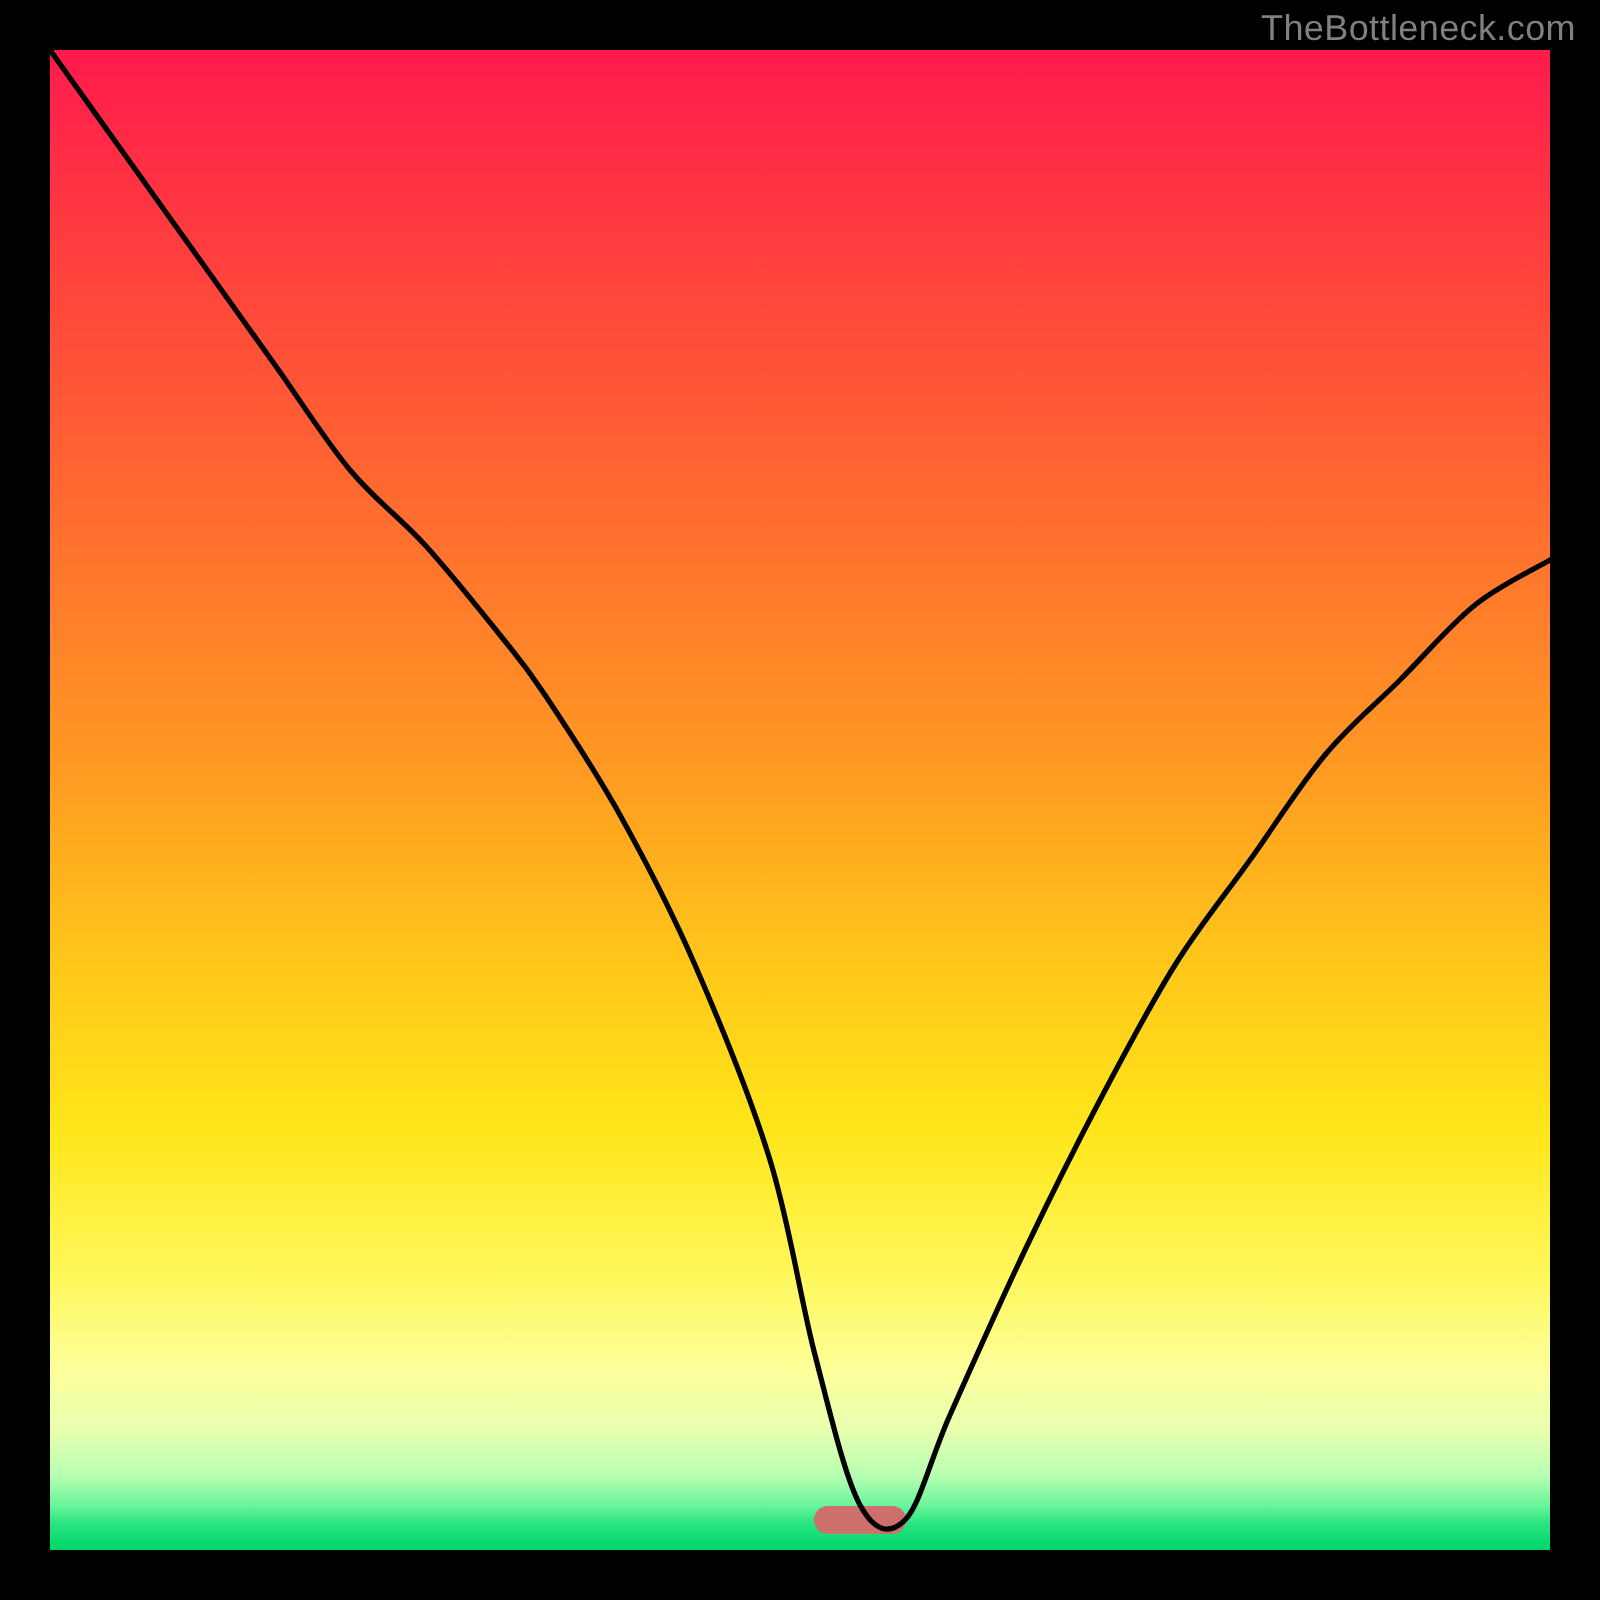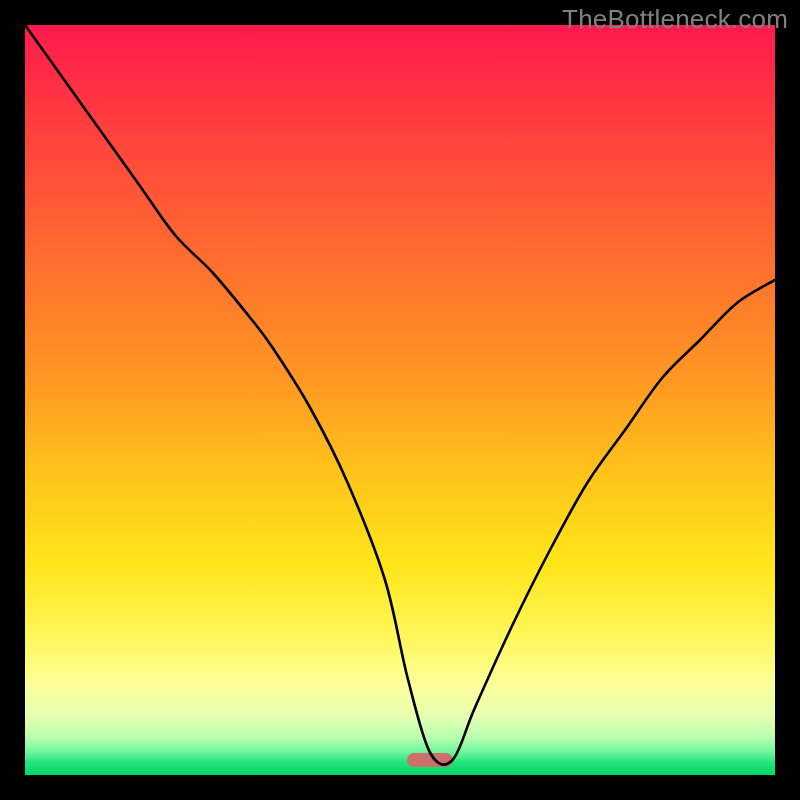--- a/index.html
+++ b/index.html
@@ -56,21 +56,21 @@
   .curve {
     position: absolute;
     inset: 0;
     pointer-events: none;
   }
   .watermark {
     position: absolute;
     top: 4px;
     right: 12px;
     color: #808080;
-    font-size: 26px;
+    font-size: 18px;
     letter-spacing: 0.2px;
   }
 </style>
 </head>
 <body>
 
 <div class="frame">
   <div class="plot">
     <div class="gradient"></div>
     <div class="marker" style="left: 54%; top: 98%;"></div>

